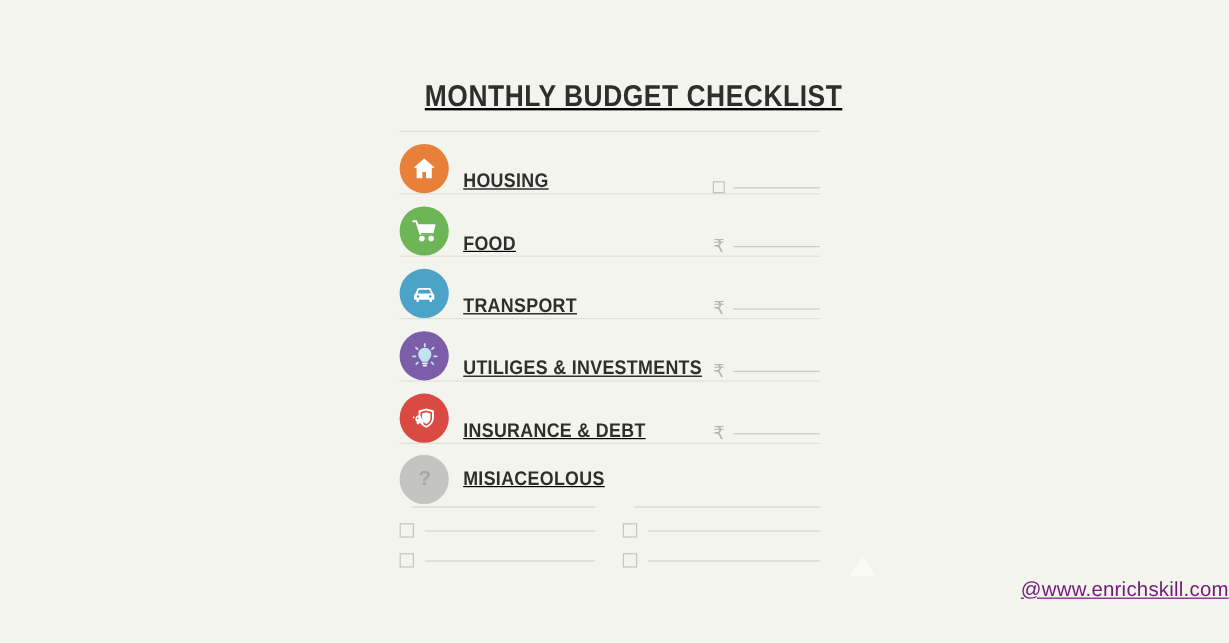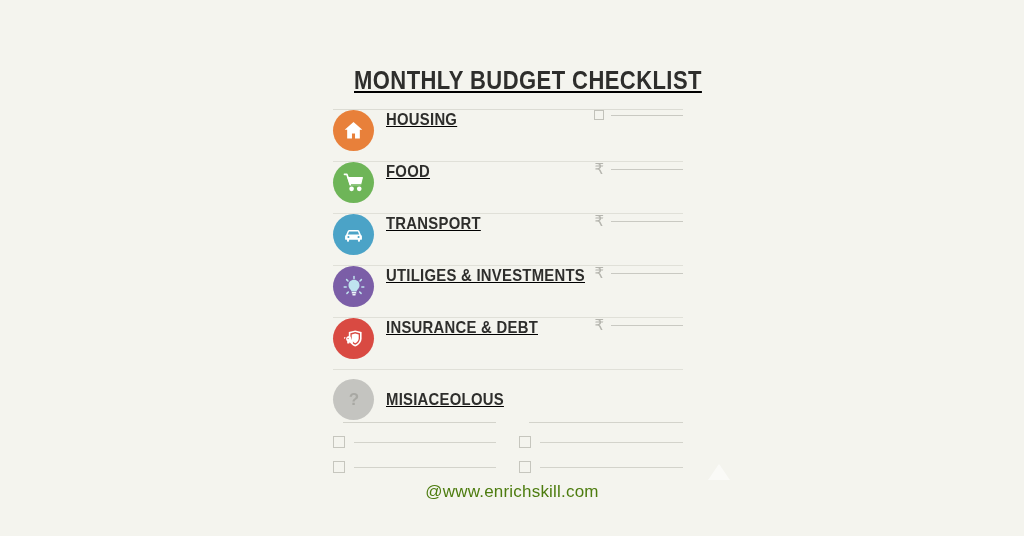--- a/index.html
+++ b/index.html
@@ -42,21 +42,21 @@
   .divider {
     height: 1px;
     background: #dcdcd4;
     width: 100%;
   }
   .divider.thin { background: #e0e0d8; }
 
   
   .row {
     display: flex;
-    align-items: flex-start;
+    align-items: flex-end;
     height: 51px;
     position: relative;
   }
 
   .icon-badge {
     width: 41px;
     height: 41px;
     border-radius: 50%;
     flex: 0 0 41px;
     display: flex;
@@ -148,25 +148,26 @@
     height: 1px;
     background: #d3d3cb;
   }
 
   
   #footer-url {
     position: absolute;
     left: 0;
     right: 0;
     top: 482px;
-    text-align: center;
+    text-align: right;
     font-family: "Liberation Sans", sans-serif;
     font-size: 17px;
-    color: #4d7c0f;
+    color: #701a75;
     letter-spacing: 0.2px;
+    text-decoration: underline;
   }
 
   
   #watermark-triangle {
     position: absolute;
     left: 706px;
     top: 462px;
     width: 26px;
     height: 20px;
     opacity: 0.55;

